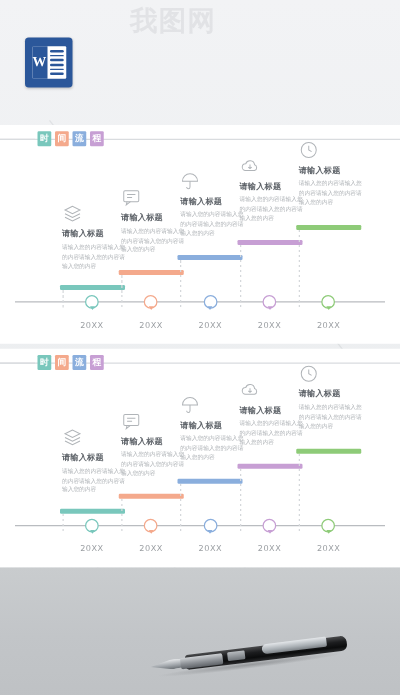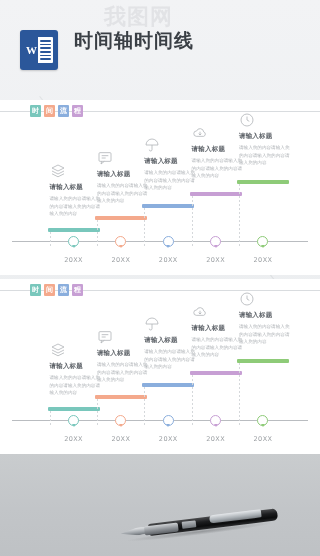--- a/index.html
+++ b/index.html
@@ -229,21 +229,20 @@
         <i></i>
           <i></i>
           <i></i>
           <i></i>
           <i></i>
           <i></i>
       </div>
     </div>
   </div>
   <div class="htext">
-    <div class="htitle">时间轴时间线</div>
   </div>
 </div>
 
 <div id="slides-root">
     <div class="slide">
       <div class="slide-top-rule"></div>
       <div class="tab-sep"></div>
       <div class="tabs">
         <div class="tab" style="background:#79c7bc">时</div>
         <div class="tab" style="background:#f4a98c">间</div>

